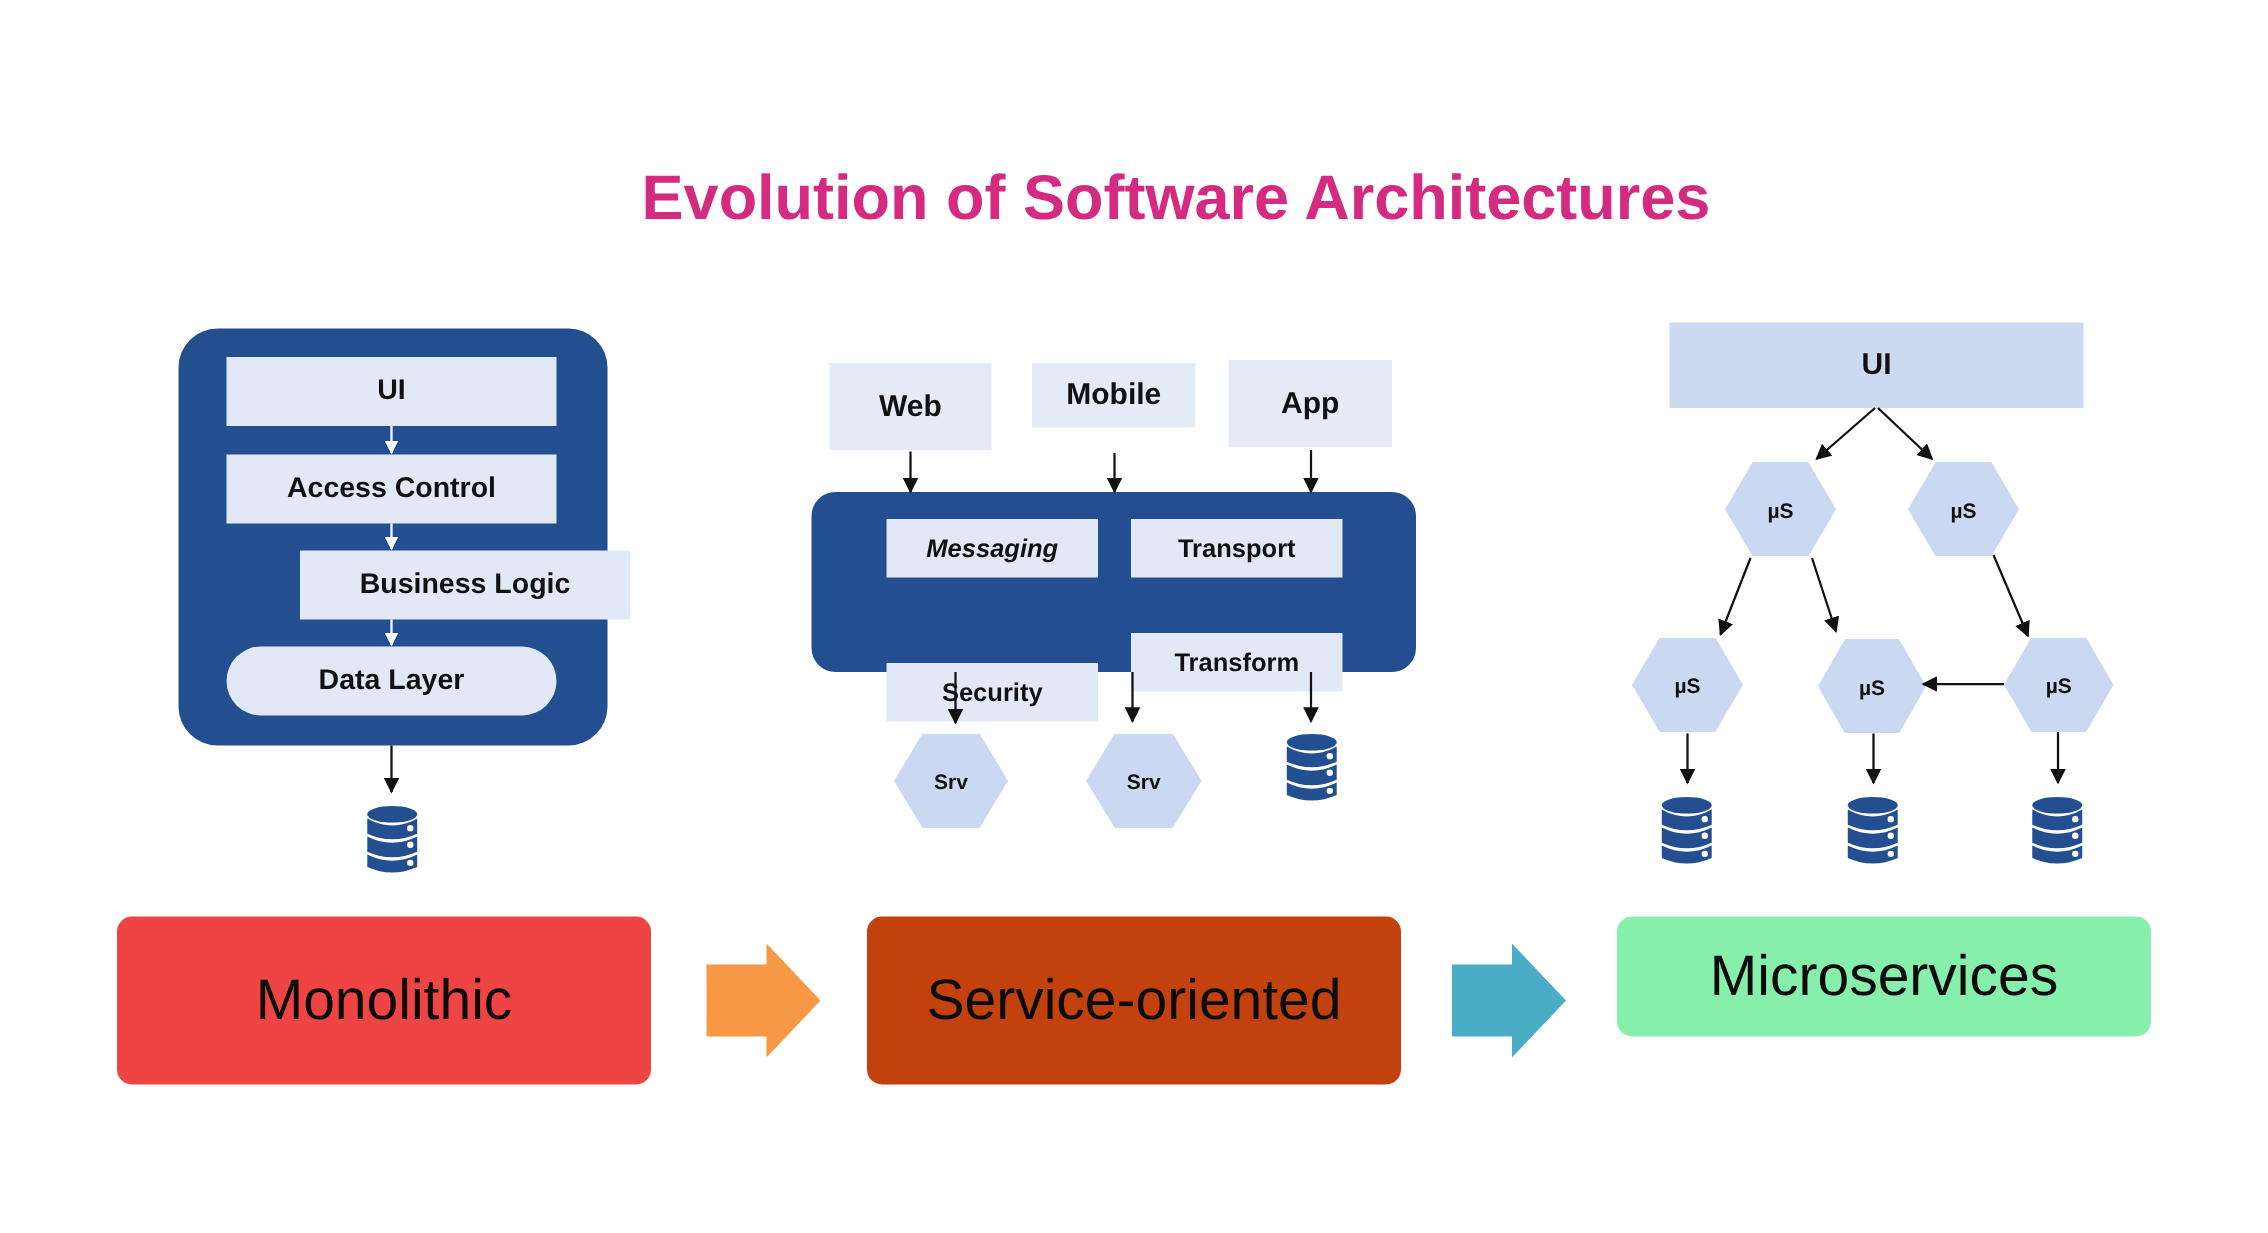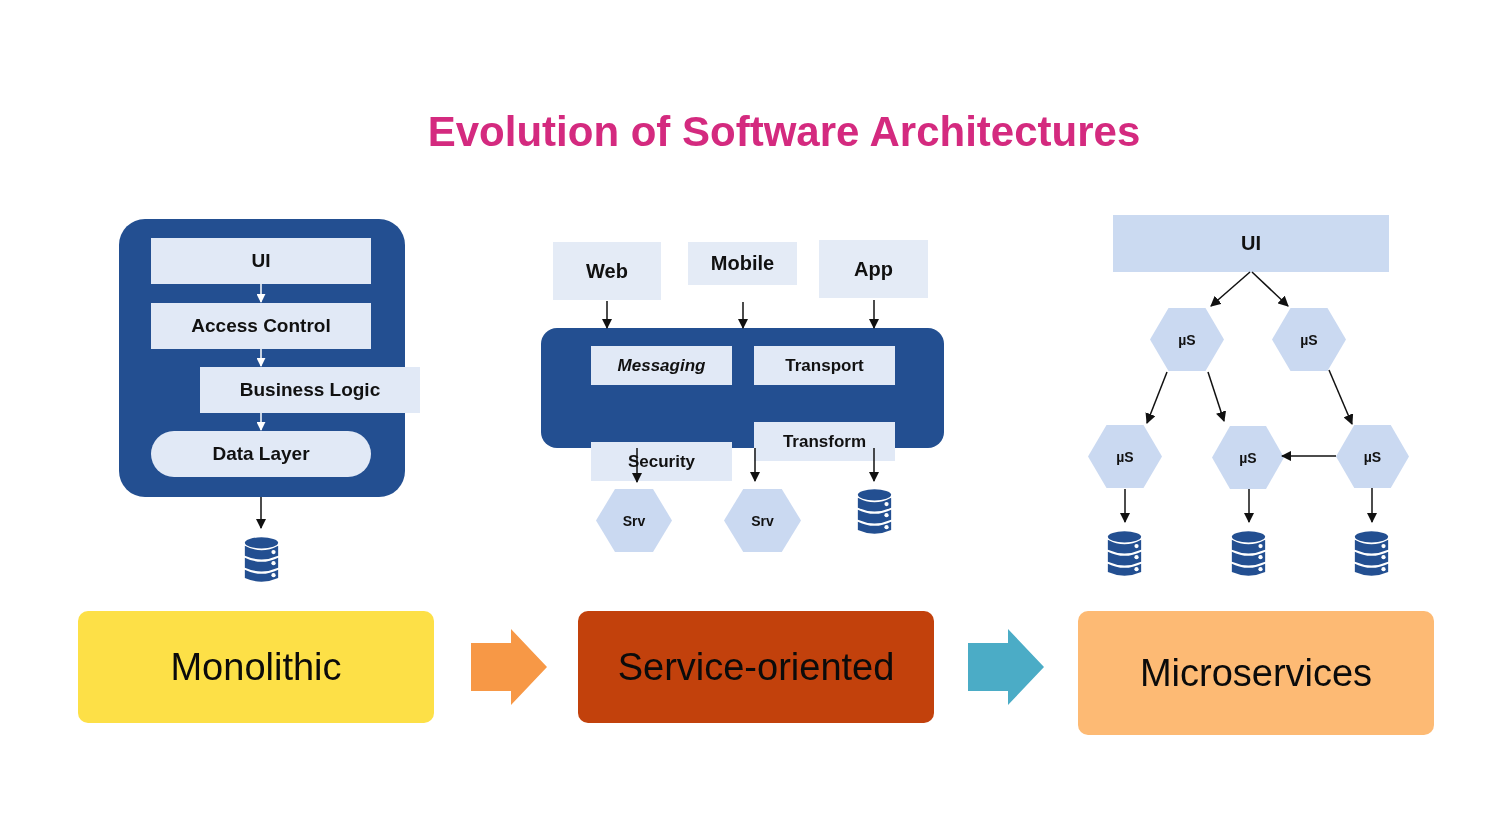--- a/index.html
+++ b/index.html
@@ -111,21 +111,21 @@
   <line x1="1249" y1="489" x2="1249" y2="522" stroke="#111" stroke-width="1.5" marker-end="url(#ah)"></line>
   <line x1="1372" y1="488" x2="1372" y2="522" stroke="#111" stroke-width="1.5" marker-end="url(#ah)"></line>
   <use href="#db" x="1106" y="529" width="37" height="49"></use>
   <use href="#db" x="1230" y="529" width="37" height="49"></use>
   <use href="#db" x="1353" y="529" width="37" height="49"></use>
 
   <polygon points="471,643 511,643 511,629 547,667 511,705 511,691 471,691" fill="#f79846"></polygon>
   <polygon points="968,643 1008,643 1008,629 1044,667 1008,705 1008,691 968,691" fill="#4bacc6"></polygon>
 </svg>
 
-<div class="abs stage" style="left:78px; top:611px; width:356px; height:112px; background:#fde047;">
+<div class="abs stage" style="left:78px; top:611px; width:356px; height:112px; background:#ef4444;">
   <span>Monolithic</span>
 </div>
 <div class="abs stage" style="left:578px; top:611px; width:356px; height:112px; background:#c2410c;">
   <span>Service-oriented</span>
 </div>
-<div class="abs stage" style="left:1078px; top:611px; width:356px; height:124px; background:#fdba74;">
+<div class="abs stage" style="left:1078px; top:611px; width:356px; height:80px; background:#86efac;">
   <span>Microservices</span>
 </div>
 
 </body></html>

